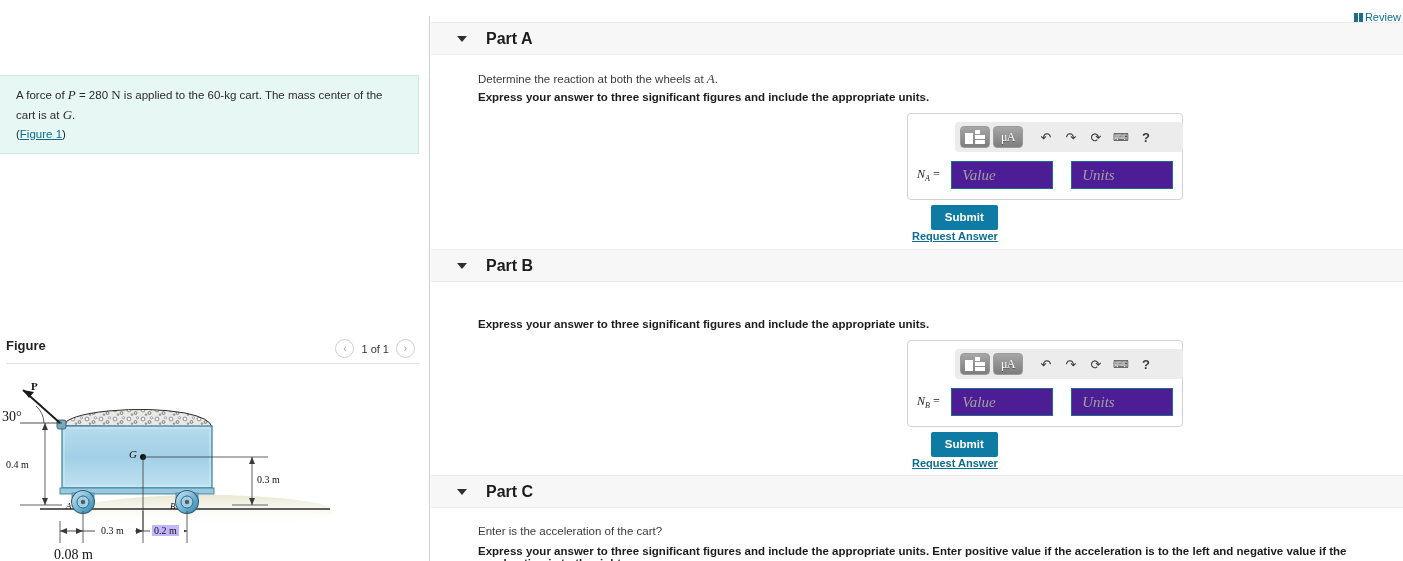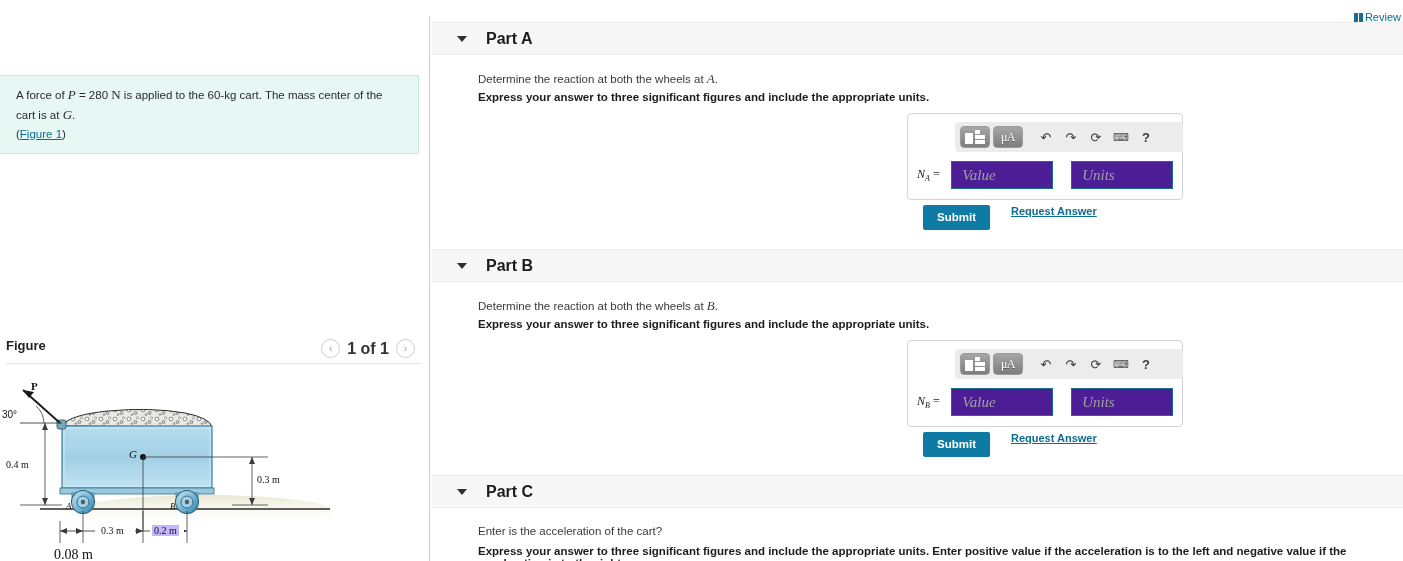--- a/index.html
+++ b/index.html
@@ -75,23 +75,22 @@
     background: #fff;
     color: #9a9a9a;
     font-size: 10px;
     display: flex;
     align-items: center;
     justify-content: center;
     line-height: 1;
     box-sizing: border-box;
   }
   #figure-count {
-    font-size: 16px;
+    font-size: 11px;
     color: #333;
-    font-weight: bold;
   }
   #figure-divider {
     position: absolute;
     left: 6px; top: 347px;
     width: 414px;
     height: 1px;
     background: #e3e3e3;
   }
 
   #figure-canvas {
@@ -266,23 +265,24 @@
     font-style: italic;
     font-size: 15px;
     color: #a0a0a0;
     background: #4c1d95;
   }
   .ans-value { width: 110px; }
   .ans-units { width: 110px; margin-left: 18px; }
 
   .submit-row {
     position: absolute;
-    left: 492px;
-    display: flex;
-    align-items: flex-start;
+    left: 460px;
+    display: flex;
+    align-items: flex-end;
+    flex-direction: column;
   }
   .submit-btn {
     background: #0e7ba4;
     color: #fff;
     font-size: 11.5px;
     font-weight: bold;
     padding: 6px 14px 7px 14px;
     border: none;
     border-radius: 2px;
     font-family: "Liberation Sans", sans-serif;
@@ -403,21 +403,21 @@
       <polygon points="143,160 136,157 136,163" fill="#3a3a3a"></polygon>
       <line x1="143" y1="160" x2="187" y2="160" stroke="#3a3a3a" stroke-width="0.9"></line>
       <polygon points="187,160 180,157 180,163" fill="#3a3a3a"></polygon>
 
       <rect x="95" y="153" width="40" height="14" fill="#fff"></rect>
       <rect x="150" y="153" width="34" height="14" fill="#fff"></rect>
     </svg>
 
     
     <div style="position:absolute;left:31px;top:9px;font-family:'Liberation Serif',serif;font-weight:bold;font-size:11px;color:#111;">P</div>
-    <div style="position:absolute;left:2px;top:38px;font-family:Liberation Sans, sans-serif;font-size:10px;color:#111;">30°</div>
+    <div style="position:absolute;left:2px;top:38px;font-family:Liberation Serif, serif;font-size:14px;color:#111;">30°</div>
     <div style="position:absolute;left:129px;top:77px;font-family:'Liberation Serif',serif;font-style:italic;font-size:11px;color:#111;">G</div>
     <div style="position:absolute;left:66px;top:130px;font-family:'Liberation Serif',serif;font-style:italic;font-size:9px;color:#111;">A</div>
     <div style="position:absolute;left:170px;top:130px;font-family:'Liberation Serif',serif;font-style:italic;font-size:9px;color:#111;">B</div>
     <div style="position:absolute;left:6px;top:88px;font-family:'Liberation Serif',serif;font-size:10px;color:#111;">0.4 m</div>
     <div style="position:absolute;left:257px;top:103px;font-family:'Liberation Serif',serif;font-size:10px;color:#111;">0.3 m</div>
     <div style="position:absolute;left:99px;top:154px;font-family:'Liberation Serif',serif;font-size:10px;color:#111;background:#fff;padding:0 2px;">0.3 m</div>
     <div style="position:absolute;left:152px;top:154px;font-family:'Liberation Serif',serif;font-size:10px;color:#111;background:#c4b5fd;padding:0 2px;">0.2 m</div>
     <div style="position:absolute;left:54px;top:176px;font-family:'Liberation Serif',serif;font-size:14px;color:#111;">0.08 m</div>
   </div>
 </div>
@@ -474,23 +474,20 @@
   <div class="submit-row" style="top:205px;">
     <button class="submit-btn">Submit</button>
     <span class="request-link">Request Answer</span>
   </div>
 
   <div class="part-header" style="top:249px;">
     <span class="part-caret"></span>
     <span class="part-label">Part B</span>
   </div>
 
-  <div class="q-text" style="top:298px;">
-    <span>Determine the reaction at both the wheels at </span><span class="mathvar">B</span><span>.</span>
-  </div>
   <div class="q-instr" style="top:318px;">Express your answer to three significant figures and include the appropriate units.</div>
 
   <div class="answer-box" style="top:340px;">
     <div class="mathbar">
       <div class="mb-tool">
         <span class="ico-template">
             <span class="s1"></span>
             <span class="s2"></span>
             <span class="s3"></span>
             <span class="s4"></span>

